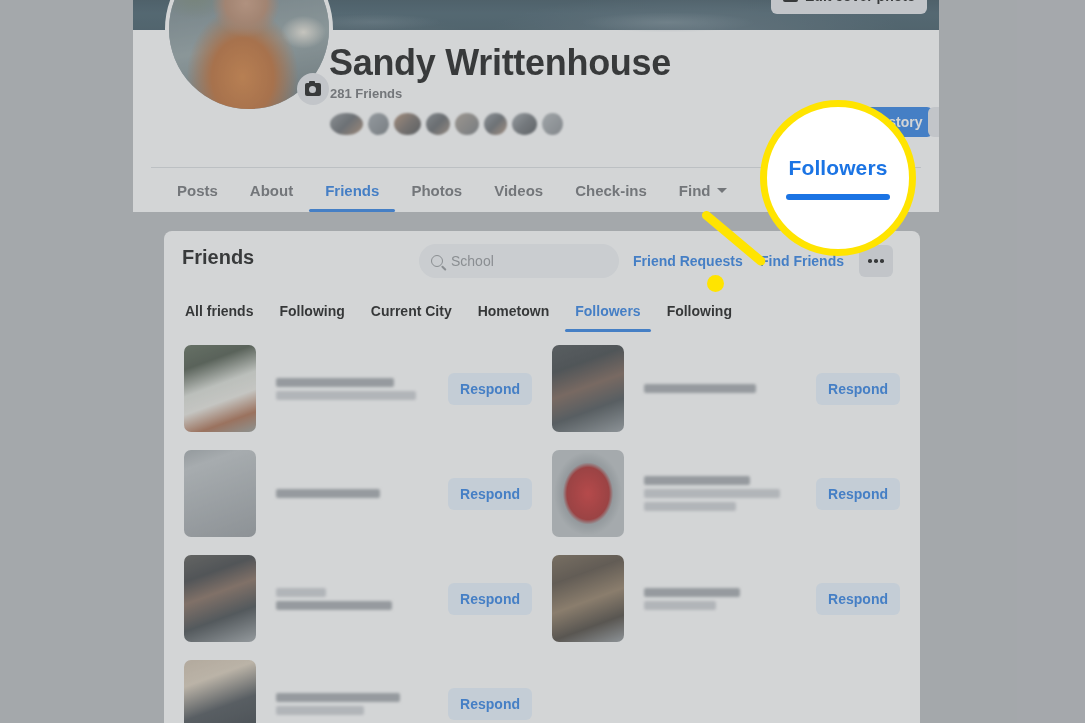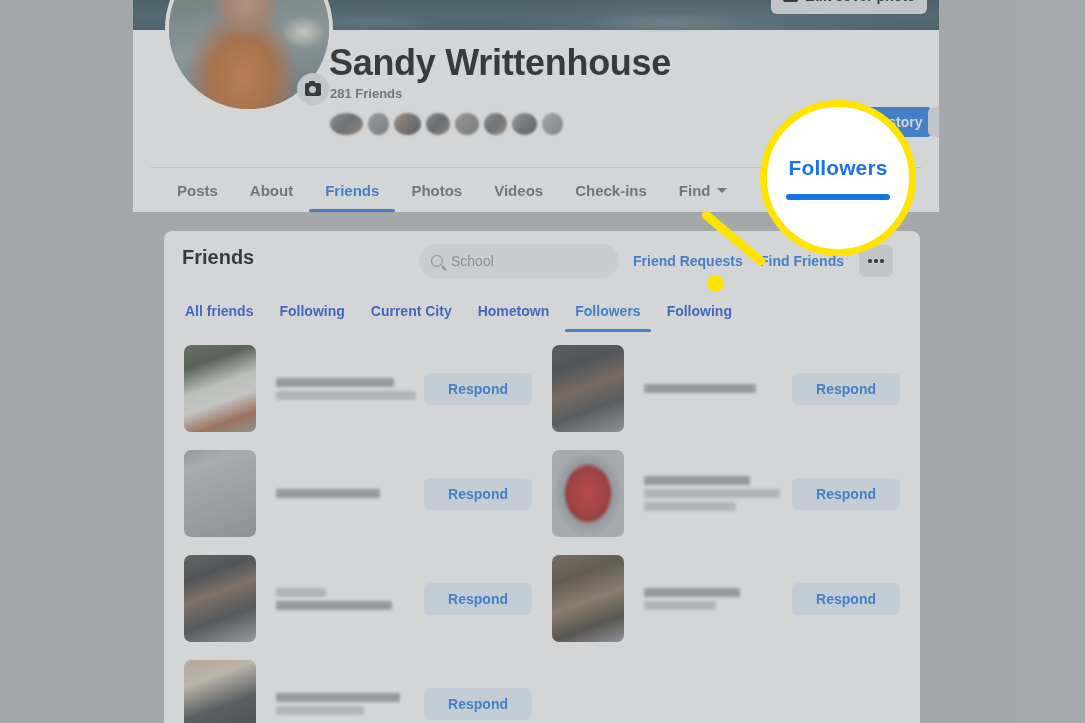--- a/index.html
+++ b/index.html
@@ -367,21 +367,21 @@
     display: flex;
     align-items: center;
   }
   .subtab {
     height: 42px;
     padding: 0 13px;
     display: flex;
     align-items: center;
     font-size: 14px;
     font-weight: bold;
-    color: #1d4ed8;
+    color: #000000;
     position: relative;
     white-space: nowrap;
   }
   .subtab.active { color: #1b74e4; }
   .subtab.active::after {
     content: "";
     position: absolute;
     left: 3px; right: 3px; bottom: 0;
     height: 3px;
     background: #1b74e4;
@@ -424,21 +424,21 @@
     border-radius: 2px;
     background: #b9bcc0;
     filter: blur(1.6px);
   }
   .blur-bar.dark { background: #9da1a6; }
   .blur-bar.light { background: #c9ccd0; }
 
   .action-button {
     flex: 0 0 auto;
     height: 32px;
-    padding: 0 24px;
+    padding: 0 12px;
     border-radius: 6px;
     background: #e7f3ff;
     color: #1b74e4;
     font-size: 14px;
     font-weight: bold;
     display: flex;
     align-items: center;
     justify-content: center;
     white-space: nowrap;
   }

